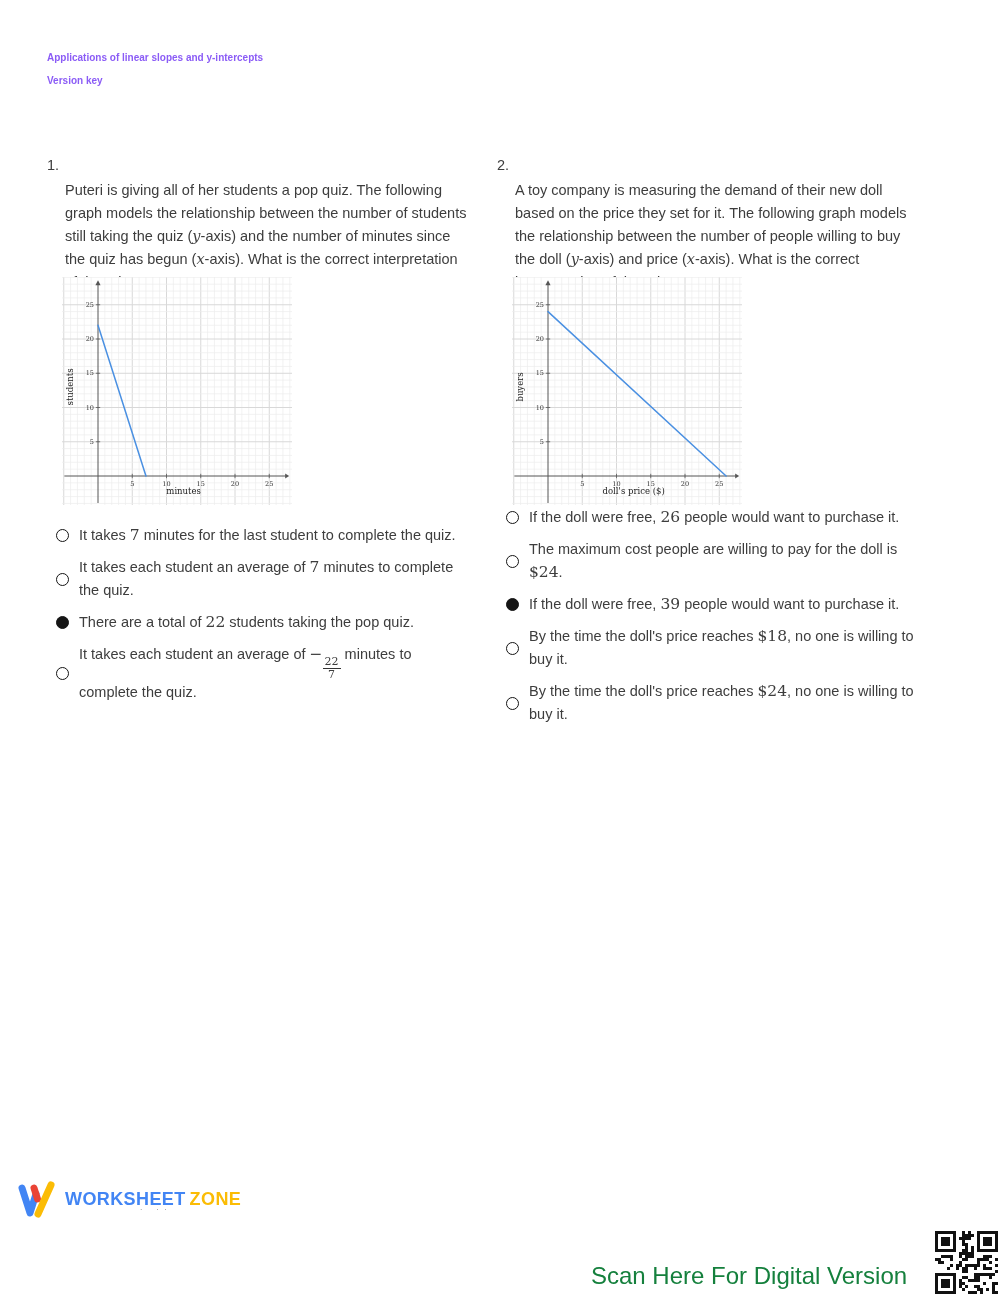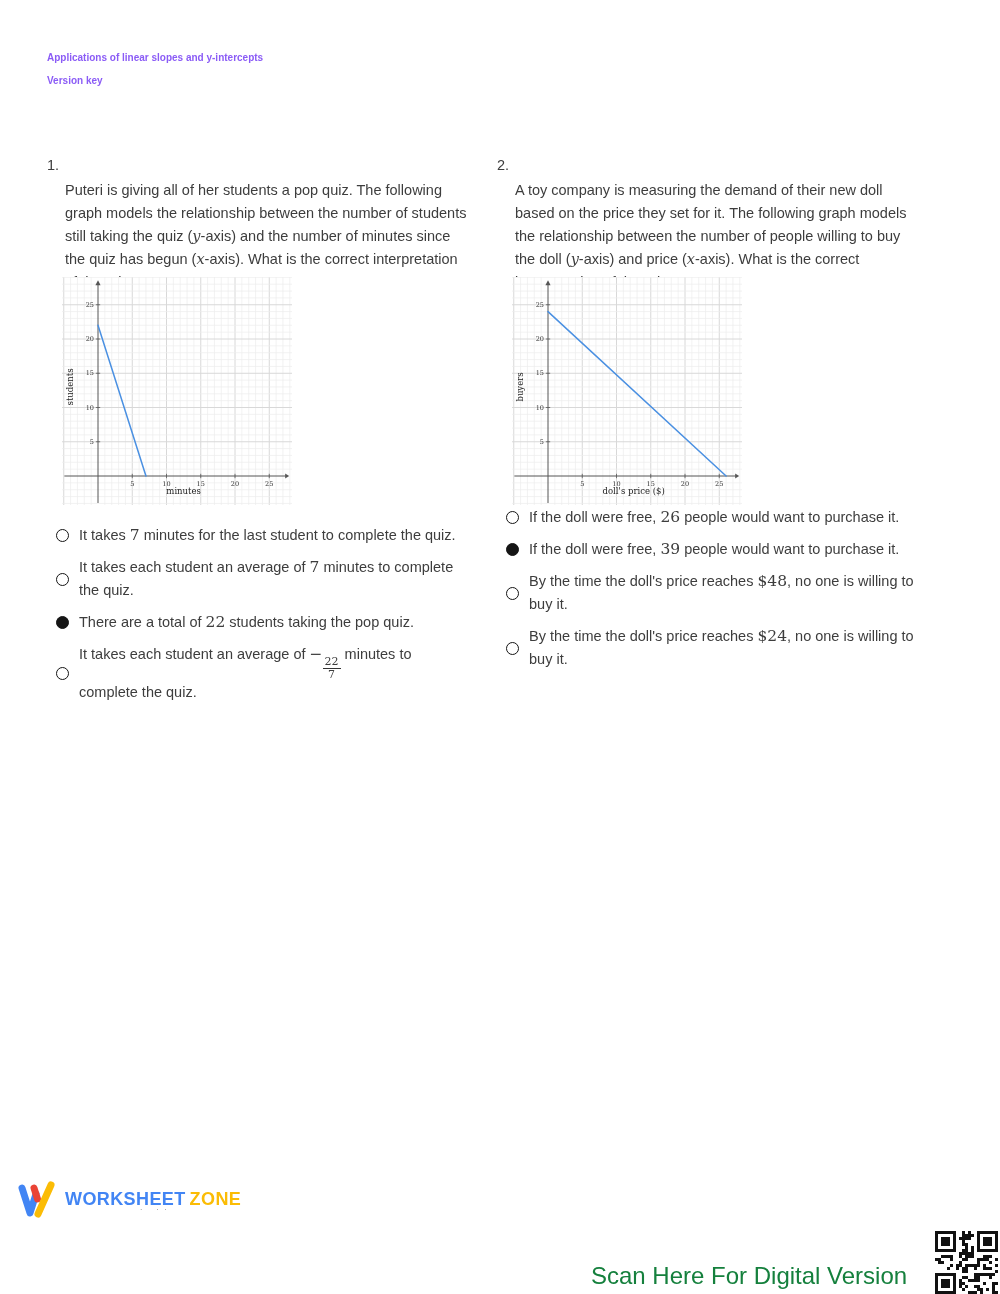--- a/index.html
+++ b/index.html
@@ -259,26 +259,30 @@
       <text x="121.625" y="216.5" text-anchor="middle" font-size="8.5" fill="#222" font-family="DejaVu Serif, serif">doll's price ($)</text>
       <text x="11" y="109.95" text-anchor="middle" font-size="8.5" fill="#222" font-family="DejaVu Serif, serif" transform="rotate(-90 11 109.95)">buyers</text>
       <line x1="36" y1="34.60000000000002" x2="214.1" y2="199" stroke="#4a90e2" stroke-width="1.5" stroke-linecap="round"></line>
     </svg>
   <div class="options" style="left:506px;top:506px;width:412px">
       <div class="option">
         <span class="radio"></span>
         <span class="opt-text"><span class="">If the doll were free, </span><span class="math">26</span><span class=""> people would want to purchase it.</span></span>
       </div>
       <div class="option">
+        <span class="radio"></span>
+        <span class="opt-text"><span class="">The maximum cost people are willing to pay for the doll is </span><span class="math">$24</span><span class="">.</span></span>
+      </div>
+      <div class="option">
         <span class="radio selected"></span>
         <span class="opt-text"><span class="">If the doll were free, </span><span class="math">39</span><span class=""> people would want to purchase it.</span></span>
       </div>
       <div class="option">
         <span class="radio"></span>
-        <span class="opt-text"><span class="">By the time the doll's price reaches </span><span class="math">$48</span><span class="">, no one is willing to buy it.</span></span>
+        <span class="opt-text"><span class="">By the time the doll's price reaches </span><span class="math">$18</span><span class="">, no one is willing to buy it.</span></span>
       </div>
       <div class="option">
         <span class="radio"></span>
         <span class="opt-text"><span class="">By the time the doll's price reaches </span><span class="math">$24</span><span class="">, no one is willing to buy it.</span></span>
       </div>
     </div>
 
   <div class="stray">· ··</div>
 
   <div class="footer-logo">

